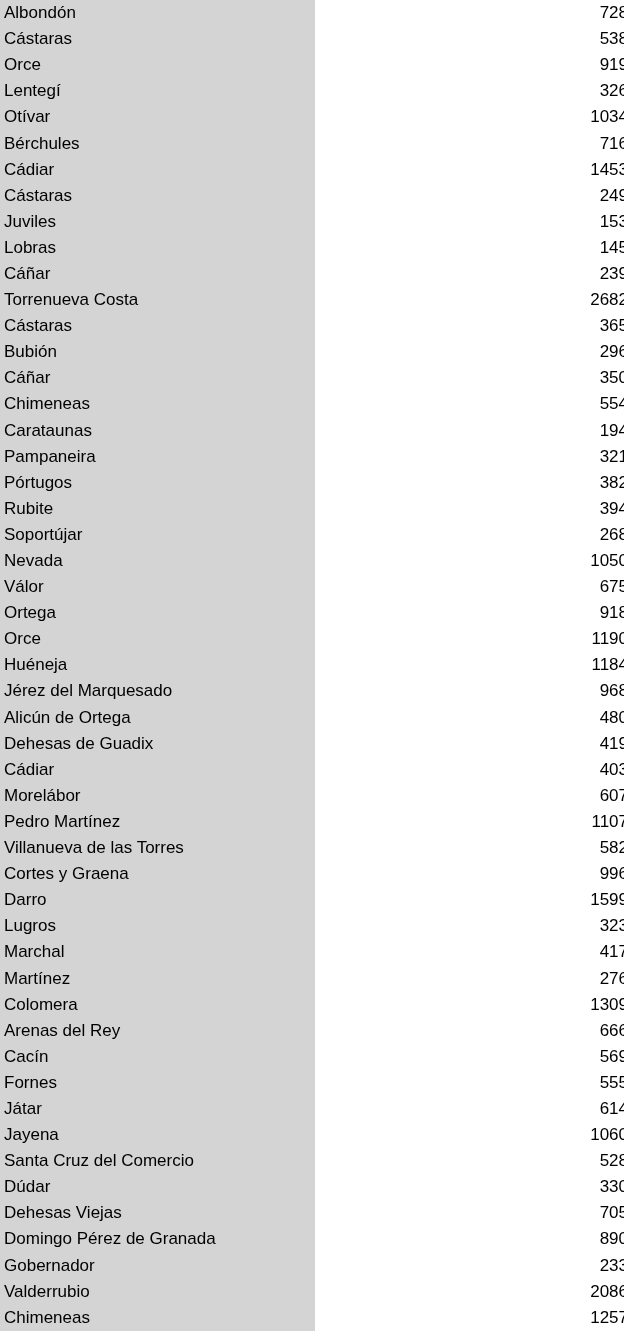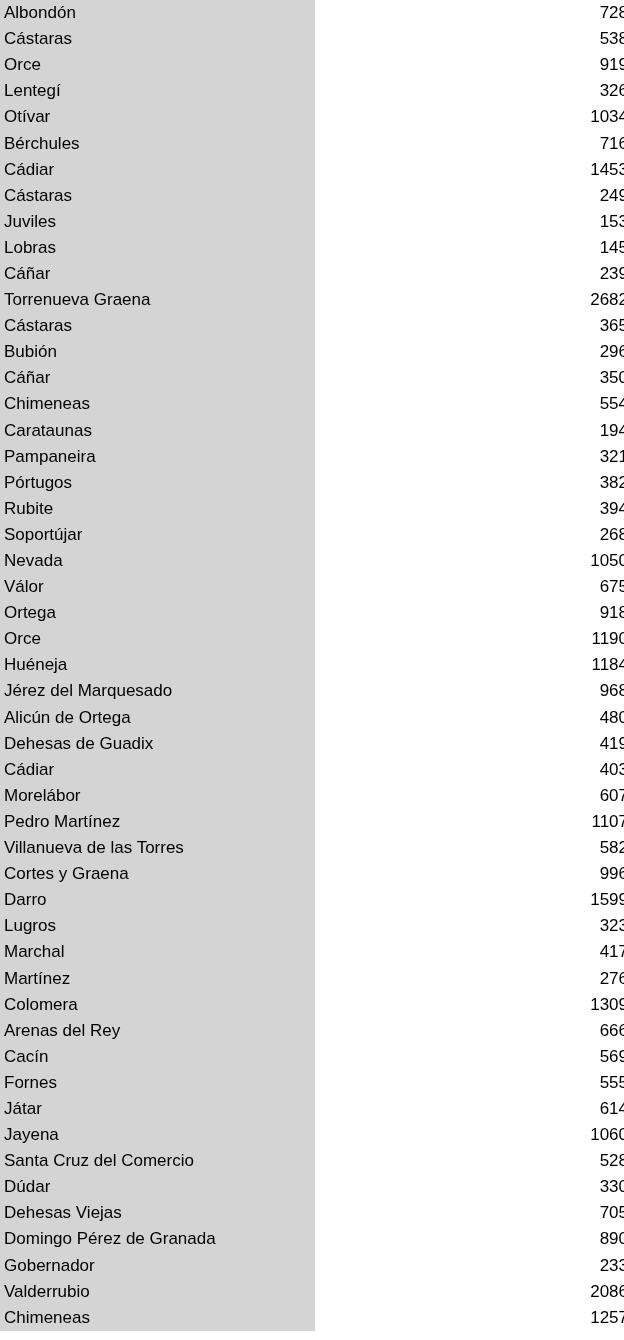--- a/index.html
+++ b/index.html
@@ -87,21 +87,21 @@
       </tr>
       <tr>
         <td class="cell-name">Lobras</td>
         <td class="cell-value">145</td>
       </tr>
       <tr>
         <td class="cell-name">Cáñar</td>
         <td class="cell-value">239</td>
       </tr>
       <tr>
-        <td class="cell-name">Torrenueva Graena</td>
+        <td class="cell-name">Torrenueva Costa</td>
         <td class="cell-value">2682</td>
       </tr>
       <tr>
         <td class="cell-name">Cástaras</td>
         <td class="cell-value">365</td>
       </tr>
       <tr>
         <td class="cell-name">Bubión</td>
         <td class="cell-value">296</td>
       </tr>

